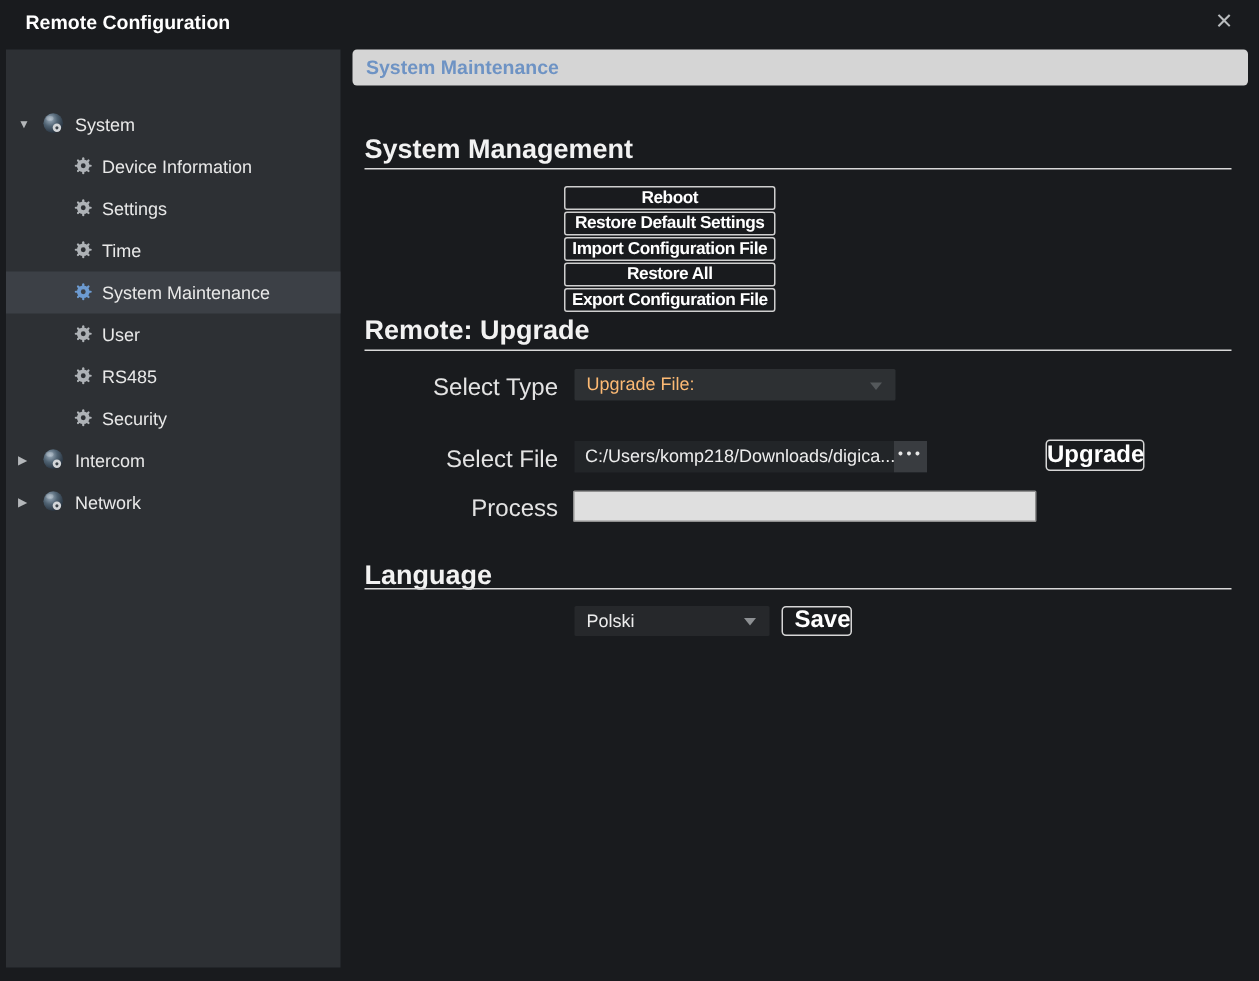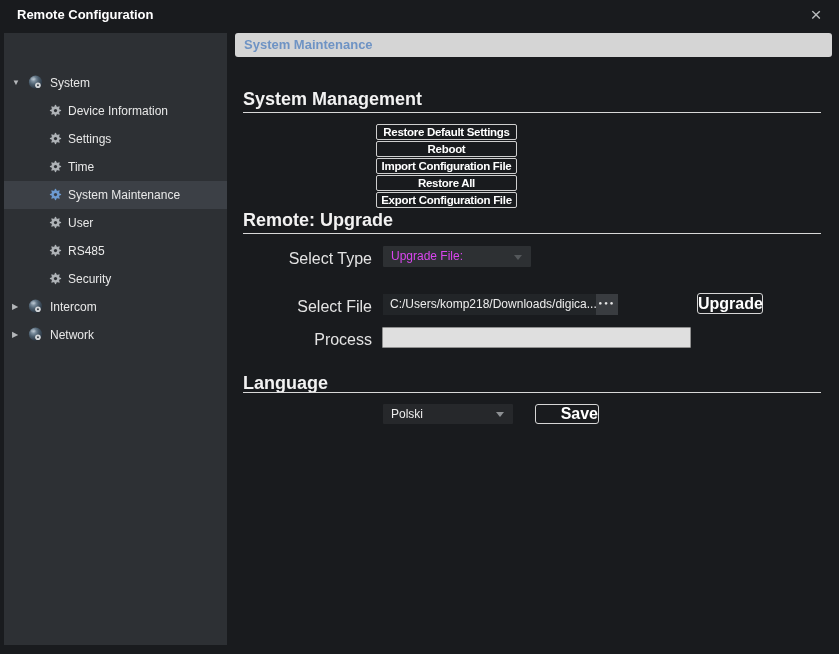--- a/index.html
+++ b/index.html
@@ -96,22 +96,22 @@
     position: absolute; border-radius: 1px; font-size: 12px;
     padding-left: 8px; cursor: pointer;
   }
   .select-box .arrow {
     position: absolute; right: 9px; top: 50%; margin-top: -2px;
     width: 0; height: 0;
     border-left: 4px solid transparent; border-right: 4px solid transparent;
     border-top: 5px solid #8d9093;
   }
   .select-disabled {
-    left: 383px; top: 246px; width: 148px; height: 21px;
-    background: #2d3033; color: #d946ef; line-height: 21px;
+    left: 383px; top: 246px; width: 214px; height: 21px;
+    background: #2d3033; color: #fdba74; line-height: 21px;
   }
   .select-disabled .arrow { border-top-color: #54585b; }
   .select-language {
     left: 383px; top: 404px; width: 130px; height: 20px;
     background: #26282b; color: #ececec; line-height: 20px;
   }
   .file-field {
     position: absolute; left: 383px; top: 294px; width: 235px; height: 21px;
     background: #222528; color: #ededed; font-size: 12px; line-height: 21px;
     padding-left: 7px; white-space: nowrap; overflow: hidden;
@@ -121,21 +121,21 @@
     background: #393c40; color: #e8e8e8; text-align: center;
     font-size: 6px; letter-spacing: 2px; line-height: 19px; cursor: pointer;
   }
   .cta-btn {
     position: absolute; background: transparent;
     border: 1px solid #d6d6d6; border-radius: 3px;
     color: #ffffff; font-family: "Liberation Sans", sans-serif;
     font-size: 16px; font-weight: bold; text-align: right; cursor: pointer;
   }
   .upgrade-btn { left: 697px; top: 293px; width: 66px; height: 21px; }
-  .save-btn    { left: 535px; top: 404px; width: 64px; height: 20px; }
+  .save-btn    { left: 521px; top: 404px; width: 47px; height: 20px; }
   .process-bar {
     position: absolute; left: 382px; top: 327px; width: 309px; height: 21px;
     background: #dfdfdf; border: 1px solid #8f8f8f; border-radius: 1px;
   }
 </style>
 </head>
 <body>
 
 <svg width="0" height="0" style="position:absolute">
   <defs>
@@ -314,22 +314,22 @@
     </div>
 
   </div>
 
   <div class="page-header">System Maintenance</div>
 
   <div class="section-title" style="top:89px">System Management</div>
   <div class="section-line" style="top:112px"></div>
 
   <div class="btn-stack">
+    <button class="stack-btn">Reboot</button>
     <button class="stack-btn">Restore Default Settings</button>
-    <button class="stack-btn">Reboot</button>
     <button class="stack-btn">Import Configuration File</button>
     <button class="stack-btn">Restore All</button>
     <button class="stack-btn">Export Configuration File</button>
   </div>
 
   <div class="section-title" style="top:210px">Remote: Upgrade</div>
   <div class="section-line" style="top:233px"></div>
 
   <div class="form-label" style="top:250px">Select Type</div>
   <div class="select-box select-disabled">

